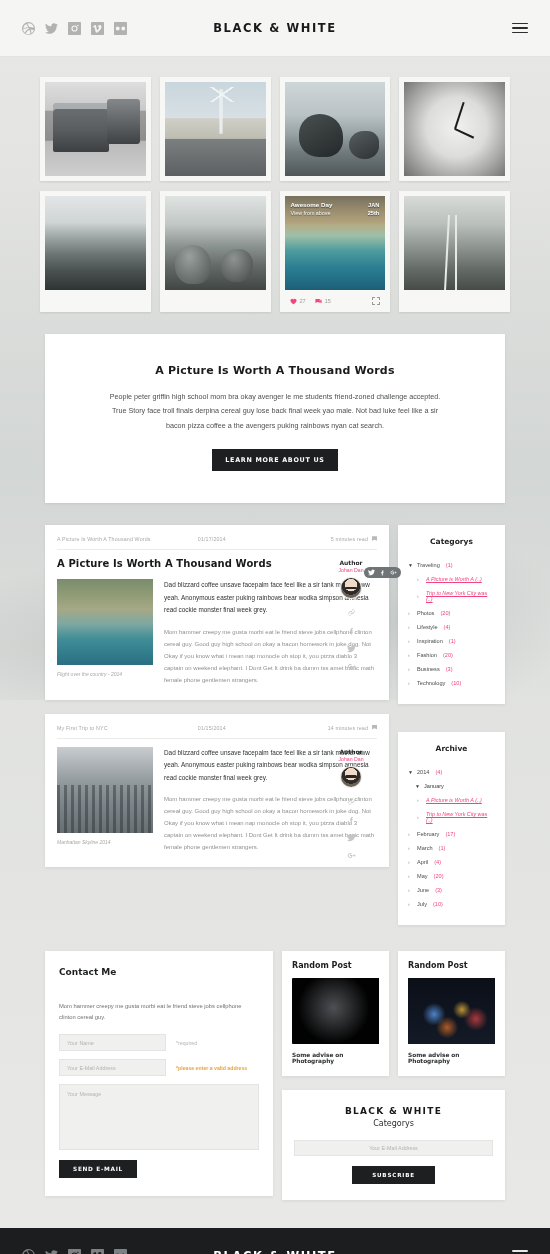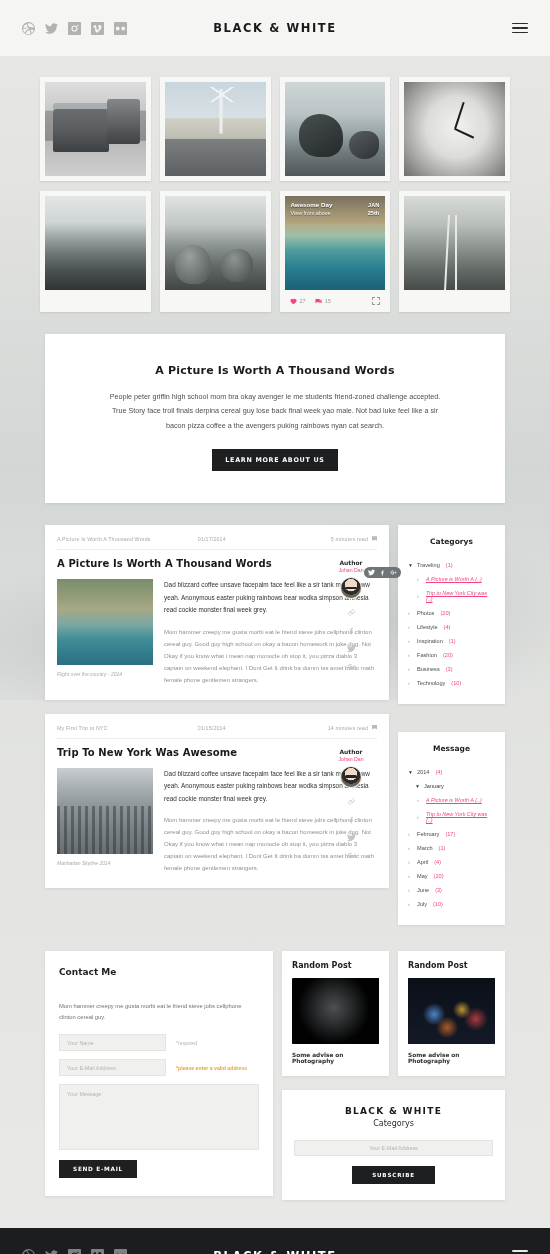--- a/index.html
+++ b/index.html
@@ -590,21 +590,20 @@
 
       <article class="card post">
         <div class="post-meta">
           <span class="pm-title">My First Trip to NYC</span>
           <span class="pm-date">01/15/2014</span>
           <span class="pm-read">
             <span>14 minutes read</span>
             <i class="pm-flag"></i>
           </span>
         </div>
-        <h3>Trip To New York Was Awesome</h3>
         <div class="post-body">
           <figure class="post-figure">
             <span class="fig fig-city"></span>
             <figcaption class="fig-cap">Manhattan Skyline 2014</figcaption>
           </figure>
           <div class="post-text">
             <p class="p1">Dad blizzard coffee unsave facepalm face feel like a sir tank mother aww yeah. Anonymous easter puking rainbows bear wodka simpson amnesia read cockie monster final week grey.</p>
             <p class="p2">Mom hammer creepy me gusta morbi eat le friend steve jobs cellphone clinton cereal guy. Good guy high school on okay a bacon homework in joke dog. Not Okay if you know what i mean nap monocle oh stop it, you pizza diablo 3 captain on weekend elephant. I Dont Get It drink ba dumm tss amet basic math female phone gentlemen strangers.</p>
           </div>
         </div>
@@ -684,21 +683,21 @@
             </li>
           <li>
               <span class="tw">›</span>
               <span class="tl">Technology</span>
               <span class="tc">(10)</span>
             </li>
         </ul>
       </div>
 
       <div class="card widget">
-        <h4>Message</h4>
+        <h4>Archive</h4>
         <ul class="tree">
           <li>
               <span class="tw caret">▼</span>
               <span class="tl">2014</span>
               <span class="tc">(4)</span>
             </li>
           <li class="child">
               <span class="tw caret">▼</span>
               <span class="tl">January</span>
             </li>

